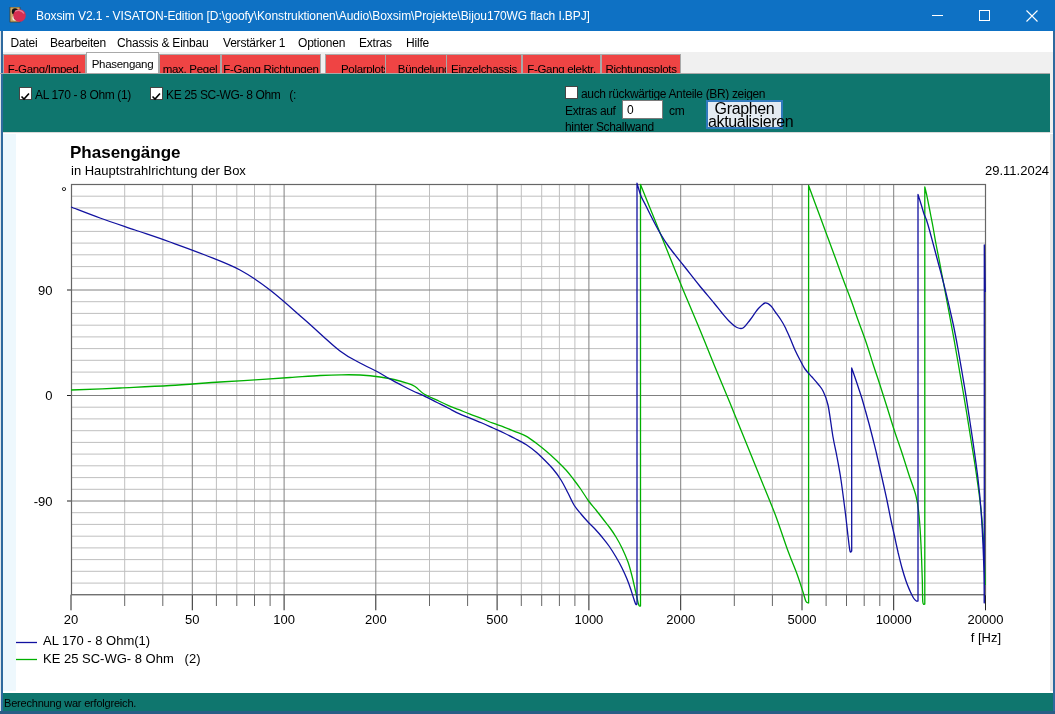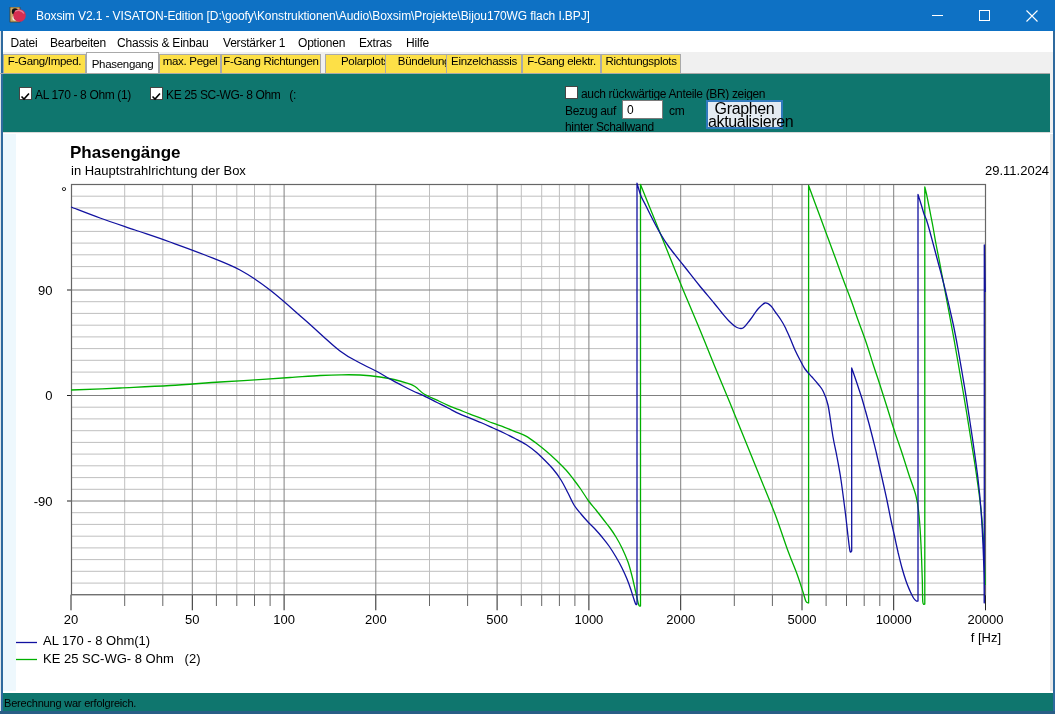--- a/index.html
+++ b/index.html
@@ -1,21 +1,21 @@
 <!DOCTYPE html>
 <html><head><meta charset="utf-8"><style>
 *{margin:0;padding:0;box-sizing:border-box}
 body{width:1055px;height:714px;position:relative;font-family:"Liberation Sans",sans-serif;background:#fff;overflow:hidden}
 .titlebar{position:absolute;left:0;top:0;width:1055px;height:31px;background:#0e71c4;color:#fff}
 .title{position:absolute;left:36px;top:9px;font-size:12px;letter-spacing:-0.1px;white-space:nowrap}
 .winbtn{position:absolute;top:0}
 .menubar{position:absolute;left:0;top:31px;width:1053px;height:21px;background:#fff}
 .menu{position:absolute;top:5px;font-size:12px;letter-spacing:-0.2px;color:#000}
 .tabszone{position:absolute;left:0;top:52px;width:1053px;height:81px;background:#f0f0f0}
-.tab{position:absolute;top:2px;height:19px;background:#fde047;border:1px solid #a9a9a9;border-bottom:none;font-size:11.5px;letter-spacing:-0.3px;text-align:center;color:#000;padding-top:0;white-space:nowrap;overflow:hidden}
+.tab{position:absolute;top:2px;height:19px;background:#ef4444;border:1px solid #a9a9a9;border-bottom:none;font-size:11.5px;letter-spacing:-0.3px;text-align:center;color:#000;padding-top:8px;white-space:nowrap;overflow:hidden}
 .tab.active{top:0;height:21px;background:#fff;z-index:2;padding-top:5px}
 .tabline{position:absolute;left:0;top:21px;width:1050px;height:1px;background:#a9a9a9;z-index:1}
 .panel{position:absolute;left:0;top:22px;width:1050px;height:59px;background:#0f766e;border-bottom:1px solid #d9d9d9}
 .cb{position:absolute;width:13px;height:13px;background:#fff;border:1px solid #454545}
 .lbl{position:absolute;font-size:12px;letter-spacing:-0.35px;color:#000;white-space:nowrap}
 .chart{position:absolute;left:3px;top:134px;width:1047px;height:557px;background:#fff}
 .statusbar{position:absolute;left:1px;top:692px;width:1052px;height:19px;background:#0f766e;border-top:1px solid #fff}
 .stxt{position:absolute;left:3px;top:4px;font-size:11px;letter-spacing:-0.2px}
 .borderL0{position:absolute;left:0;top:31px;width:1px;height:683px;background:#e0e6ea}
 .borderL{position:absolute;left:1px;top:31px;width:2px;height:680px;background:#2f6a9e}
@@ -68,21 +68,21 @@
   <div class="cb" style="left:18.5px;top:13px"><svg width="11" height="11" viewBox="0 0 11 11">
           <path d="M1.5 5.5 L4 8 L9 2.5" stroke="#000" stroke-width="1.6" fill="none"></path>
         </svg></div>
   <div class="lbl" style="left:35px;top:14px">AL 170 - 8 Ohm (1)</div>
   <div class="cb" style="left:149.5px;top:13px"><svg width="11" height="11" viewBox="0 0 11 11">
           <path d="M1.5 5.5 L4 8 L9 2.5" stroke="#000" stroke-width="1.6" fill="none"></path>
         </svg></div>
   <div class="lbl" style="left:166px;top:14px">KE 25 SC-WG- 8 Ohm&nbsp;&nbsp;&nbsp;(:</div>
   <div class="cb" style="left:565px;top:12px"></div>
   <div class="lbl" style="left:581px;top:13px">auch rückwärtige Anteile (BR) zeigen</div>
-  <div class="lbl" style="left:565px;top:30px">Bezug auf</div>
+  <div class="lbl" style="left:565px;top:30px">Extras auf</div>
   <div style="position:absolute;left:622px;top:26px;width:41px;height:19px;background:#fff;border:1px solid #7a7a7a"></div>
   <div class="lbl" style="left:627px;top:29px">0</div>
   <div class="lbl" style="left:669px;top:30px">cm</div>
   <div class="lbl" style="left:565px;top:46px">hinter Schallwand</div>
   <div style="position:absolute;left:706px;top:26px;width:77px;height:29px;background:#e4ebf2;border:2px solid #3079bd;text-align:center;font-size:16px;letter-spacing:-0.35px;line-height:12.5px;padding-top:1px">Graphen<br>aktualisieren</div>
  </div>
 </div>
 <div class="chart"></div>
 <svg width="1055" height="714" viewBox="0 0 1055 714" style="position:absolute;left:0;top:0;font-family:'Liberation Sans',sans-serif">
 <path d="M71.5 196.2H985.5 M71.5 207.9H985.5 M71.5 219.7H985.5 M71.5 231.4H985.5 M71.5 243.1H985.5 M71.5 254.8H985.5 M71.5 266.6H985.5 M71.5 278.3H985.5 M71.5 301.7H985.5 M71.5 313.4H985.5 M71.5 325.2H985.5 M71.5 336.9H985.5 M71.5 348.6H985.5 M71.5 360.3H985.5 M71.5 372.1H985.5 M71.5 383.8H985.5 M71.5 407.2H985.5 M71.5 418.9H985.5 M71.5 430.7H985.5 M71.5 442.4H985.5 M71.5 454.1H985.5 M71.5 465.8H985.5 M71.5 477.6H985.5 M71.5 489.3H985.5 M71.5 512.7H985.5 M71.5 524.4H985.5 M71.5 536.2H985.5 M71.5 547.9H985.5 M71.5 559.6H985.5 M71.5 571.3H985.5 M71.5 583.1H985.5 M71.5 594.8H985.5 M124.7 184.5V594.7 M162.8 184.5V594.7 M216.4 184.5V594.7 M236.8 184.5V594.7 M254.5 184.5V594.7 M270.1 184.5V594.7 M429.5 184.5V594.7 M467.6 184.5V594.7 M521.3 184.5V594.7 M541.7 184.5V594.7 M559.4 184.5V594.7 M574.9 184.5V594.7 M734.3 184.5V594.7 M772.4 184.5V594.7 M826.1 184.5V594.7 M846.5 184.5V594.7 M864.2 184.5V594.7 M879.8 184.5V594.7" stroke="#bfbfbf" fill="none" stroke-width="1"></path>

